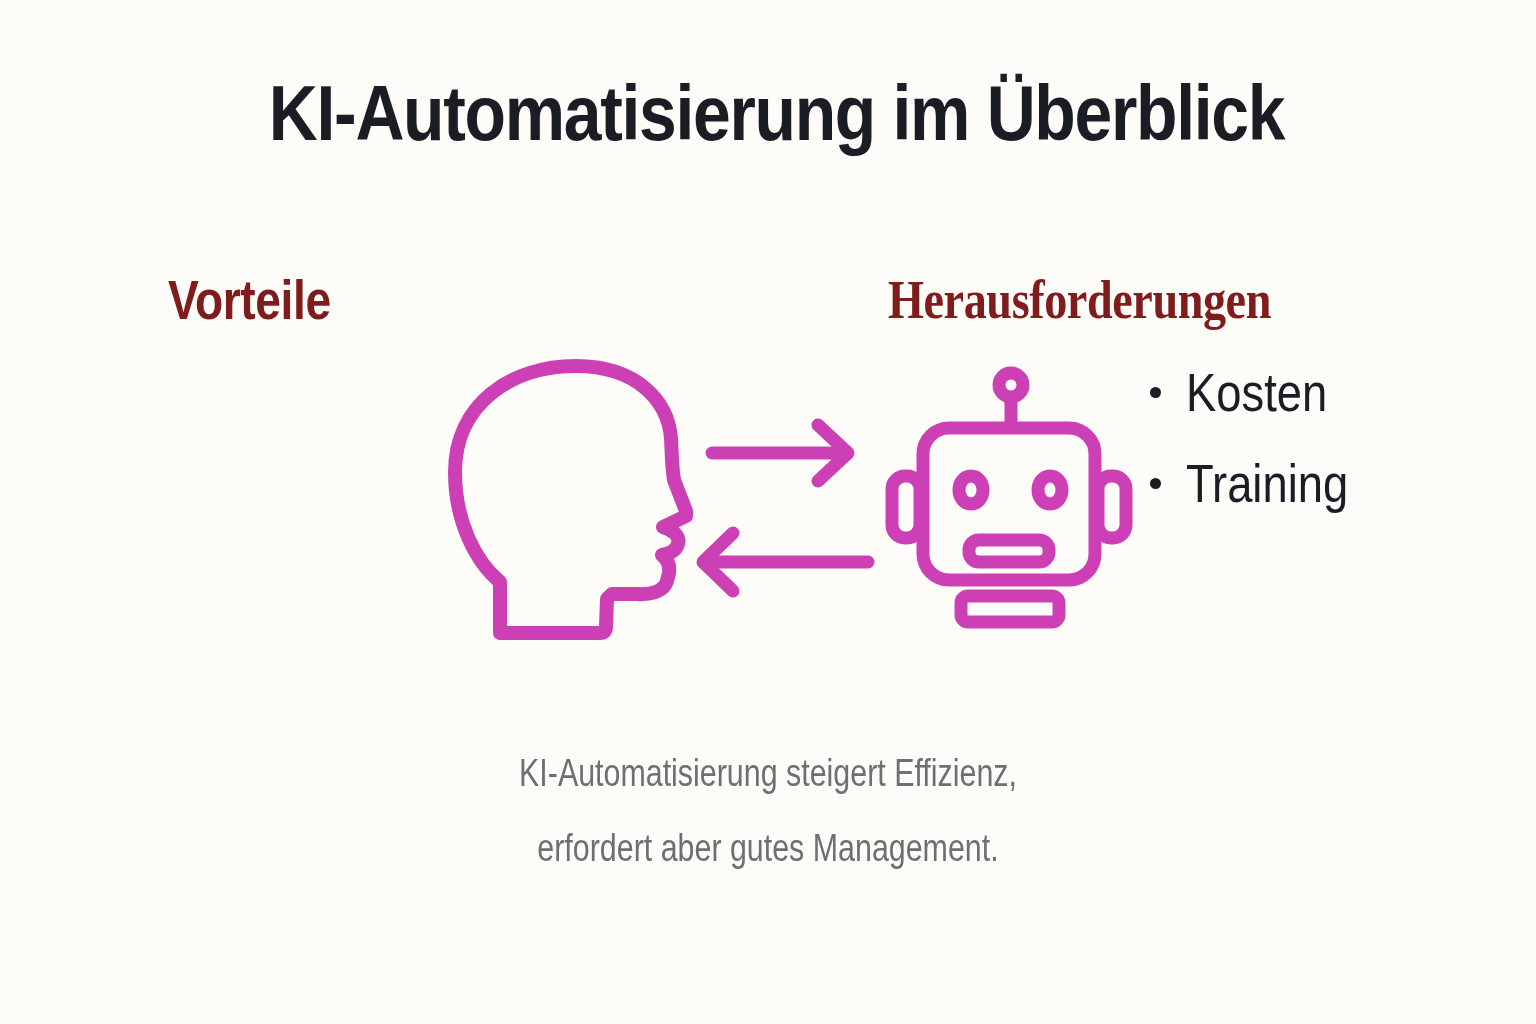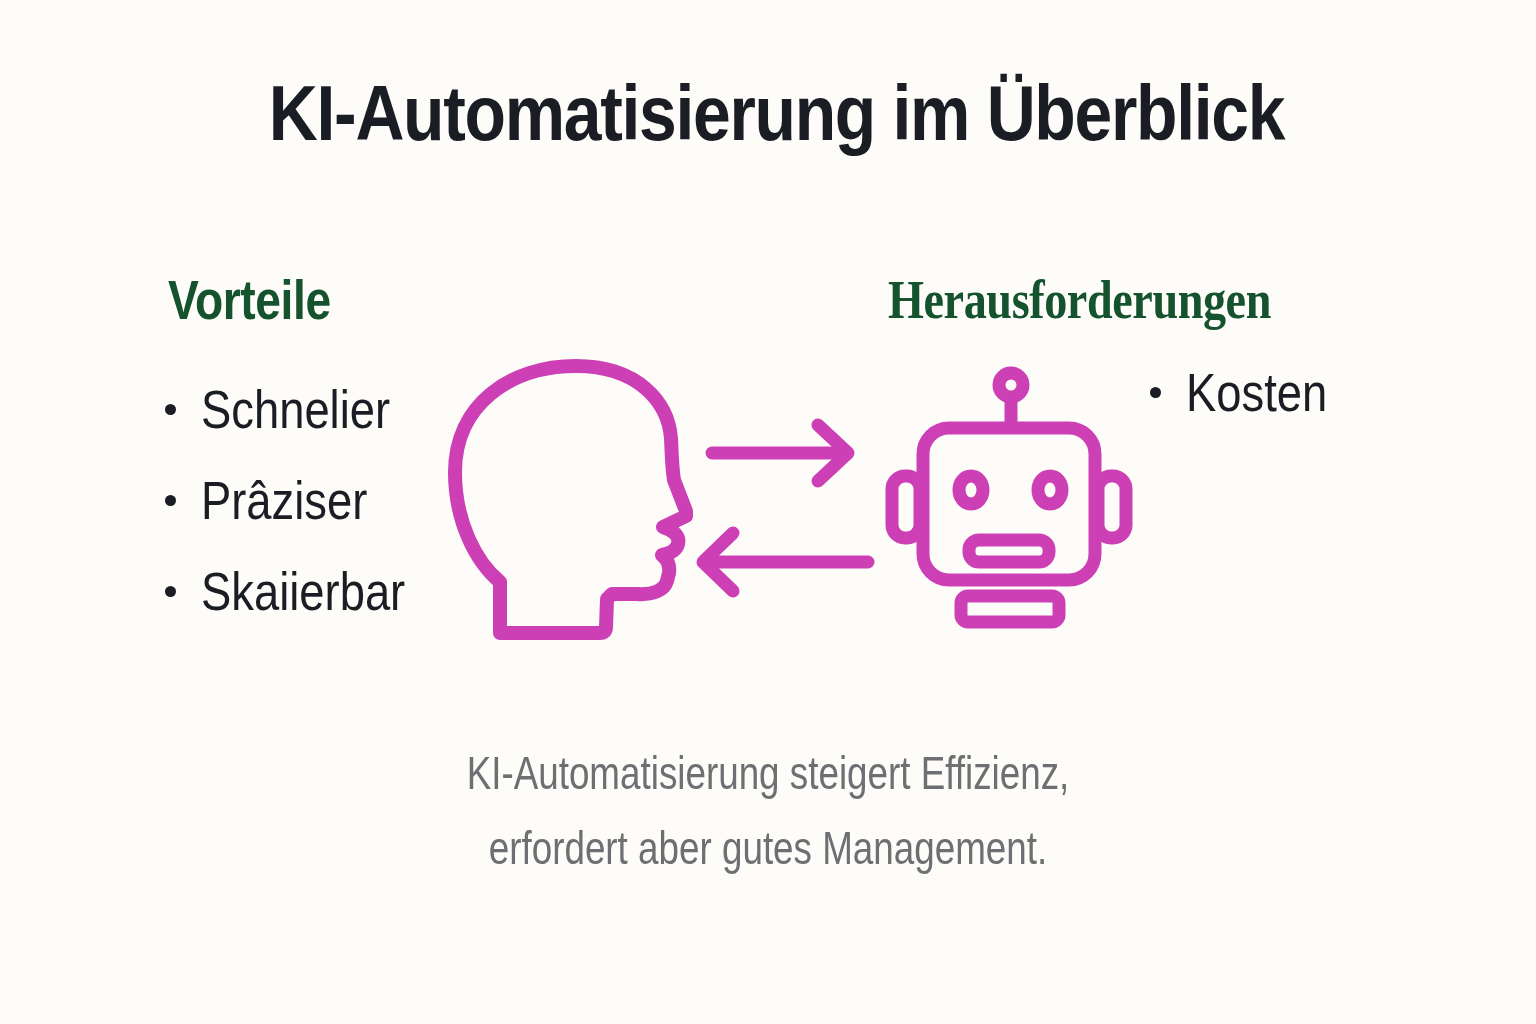--- a/index.html
+++ b/index.html
@@ -42,21 +42,21 @@
     letter-spacing: -1.5px;
     color: #1a1d24;
     padding-left: 8px;
   }
 
   .col-heading {
     position: absolute;
     margin: 0;
     font-size: 55px;
     font-weight: 700;
-    color: #14532d;
+    color: #7f1d1d;
     letter-spacing: -0.5px;
   }
   .heading-left  { left: 168px; top: 268px; }
   .heading-right { left: 888px; top: 268px; font-family: Liberation Serif, serif; }
 
   .bullet-list {
     position: absolute;
     margin: 0;
     padding: 0;
     list-style: none;
@@ -87,21 +87,21 @@
     top: 350px;
   }
 
   .caption {
     position: absolute;
     left: 0;
     top: 736px;
     width: 100%;
     margin: 0;
     text-align: center;
-    font-size: 46px;
+    font-size: 38px;
     color: #6e6f72;
   }
   .caption-line {
     display: block;
     line-height: 75px;
     transform: scaleX(0.8);
     transform-origin: 50% 50%;
     white-space: nowrap;
   }
 </style>
@@ -115,39 +115,29 @@
   </h1>
 
   <h2 class="col-heading heading-left">
     <span class="cx">Vorteile</span>
   </h2>
 
   <h2 class="col-heading heading-right">
     <span class="cx">Herausforderungen</span>
   </h2>
 
-  <ul class="bullet-list list-left">
-    <li class="bullet-item">
-      <span class="dot"></span>
-      <span class="cx">Schnelier</span>
-    </li>
-    <li class="bullet-item">
-      <span class="dot"></span>
-      <span class="cx">Prâziser</span>
-    </li>
-    <li class="bullet-item">
-      <span class="dot"></span>
-      <span class="cx">Skaiierbar</span>
-    </li>
-  </ul>
 
   <ul class="bullet-list list-right">
     <li class="bullet-item">
       <span class="dot"></span>
       <span class="cx">Kosten</span>
+    </li>
+    <li class="bullet-item">
+      <span class="dot"></span>
+      <span class="cx">Training</span>
     </li>
   </ul>
 
   <svg class="graphic" width="700" height="300" viewBox="0 0 700 300" fill="none" stroke="#cd40b5" stroke-linecap="round" stroke-linejoin="round">
 
     <g stroke-width="14">
       <path d="M 60,283
                L 60,232
                C 36,212 15,172 15,122
                C 15,55 70,16 136,16

